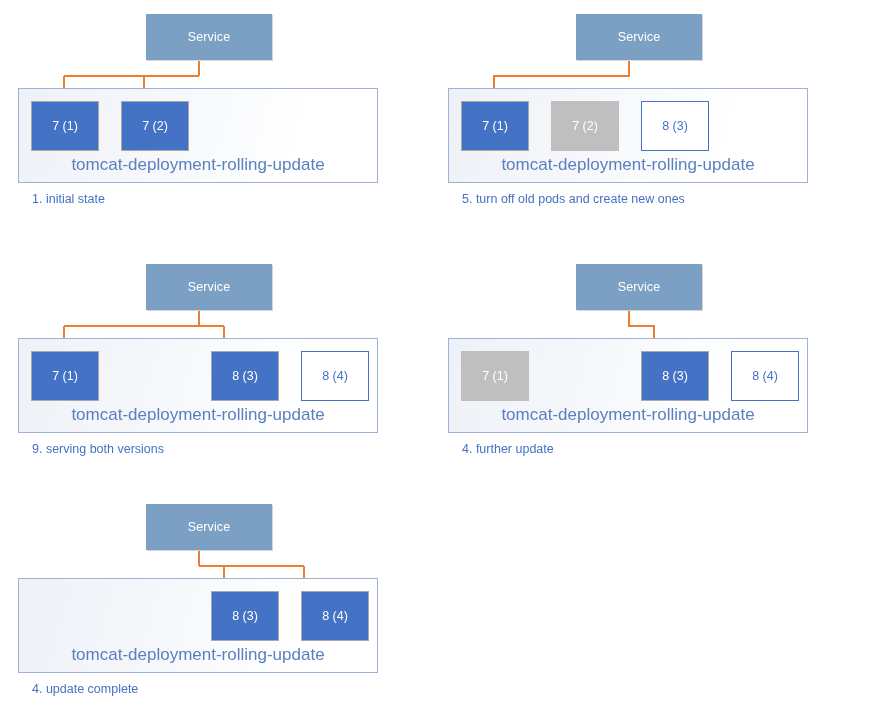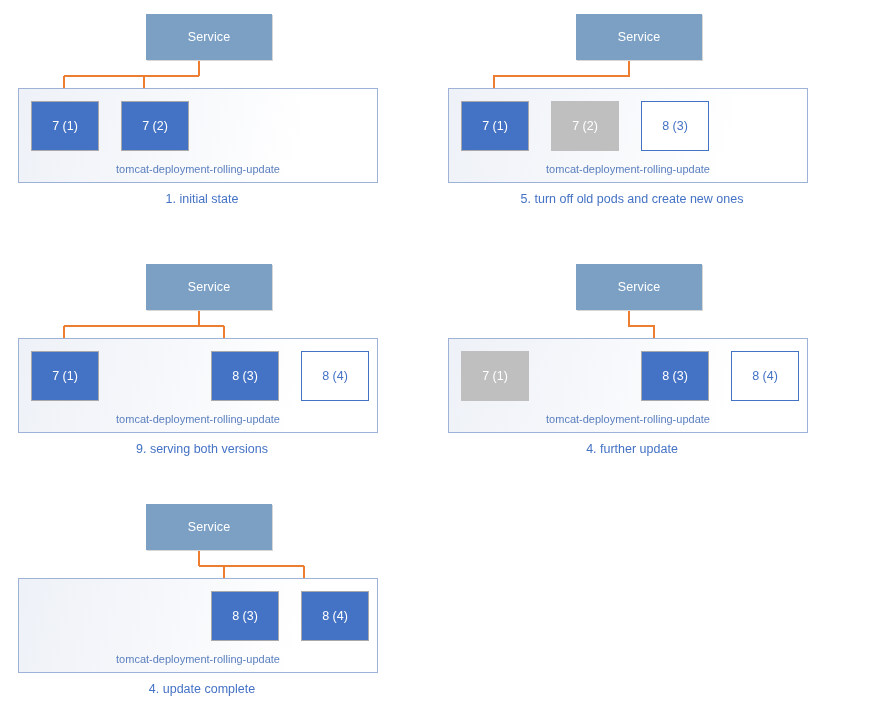--- a/index.html
+++ b/index.html
@@ -51,21 +51,21 @@
     background: linear-gradient(105deg, #eef1f7 0%, #f6f8fb 42%, #ffffff 78%);
     box-sizing: border-box;
   }
   .deployment-label {
     position: absolute;
     left: 0;
     right: 0;
     bottom: 7px;
     text-align: center;
     color: #5B7FBF;
-    font-size: 11px;
+    font-size: 17px;
   }
 
   
   .pods {
     position: absolute;
     left: 12px;
     top: 12px;
     display: flex;
     gap: 22px;
   }
@@ -107,24 +107,23 @@
     top: 0;
     width: 420px;
     height: 220px;
     pointer-events: none;
     overflow: visible;
   }
 
   
   .caption {
     position: absolute;
-    left: 4px;
+    left: 14px;
     top: 192px;
     width: 360px;
-    text-align: center;
     color: #4472C4;
     font-size: 12.5px;
   }
 </style>
 </head>
 <body>
 
 <div id="panel-root">
     <div class="panel" style="left: 18px; top: 0px;">
     <svg class="connectors" viewBox="0 0 420 220" xmlns="http://www.w3.org/2000/svg">

